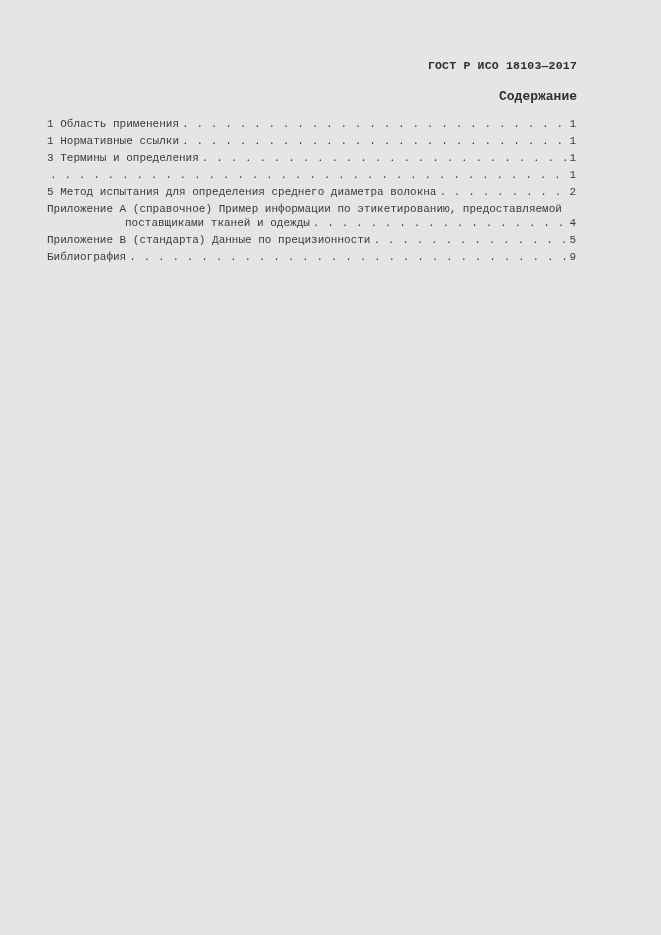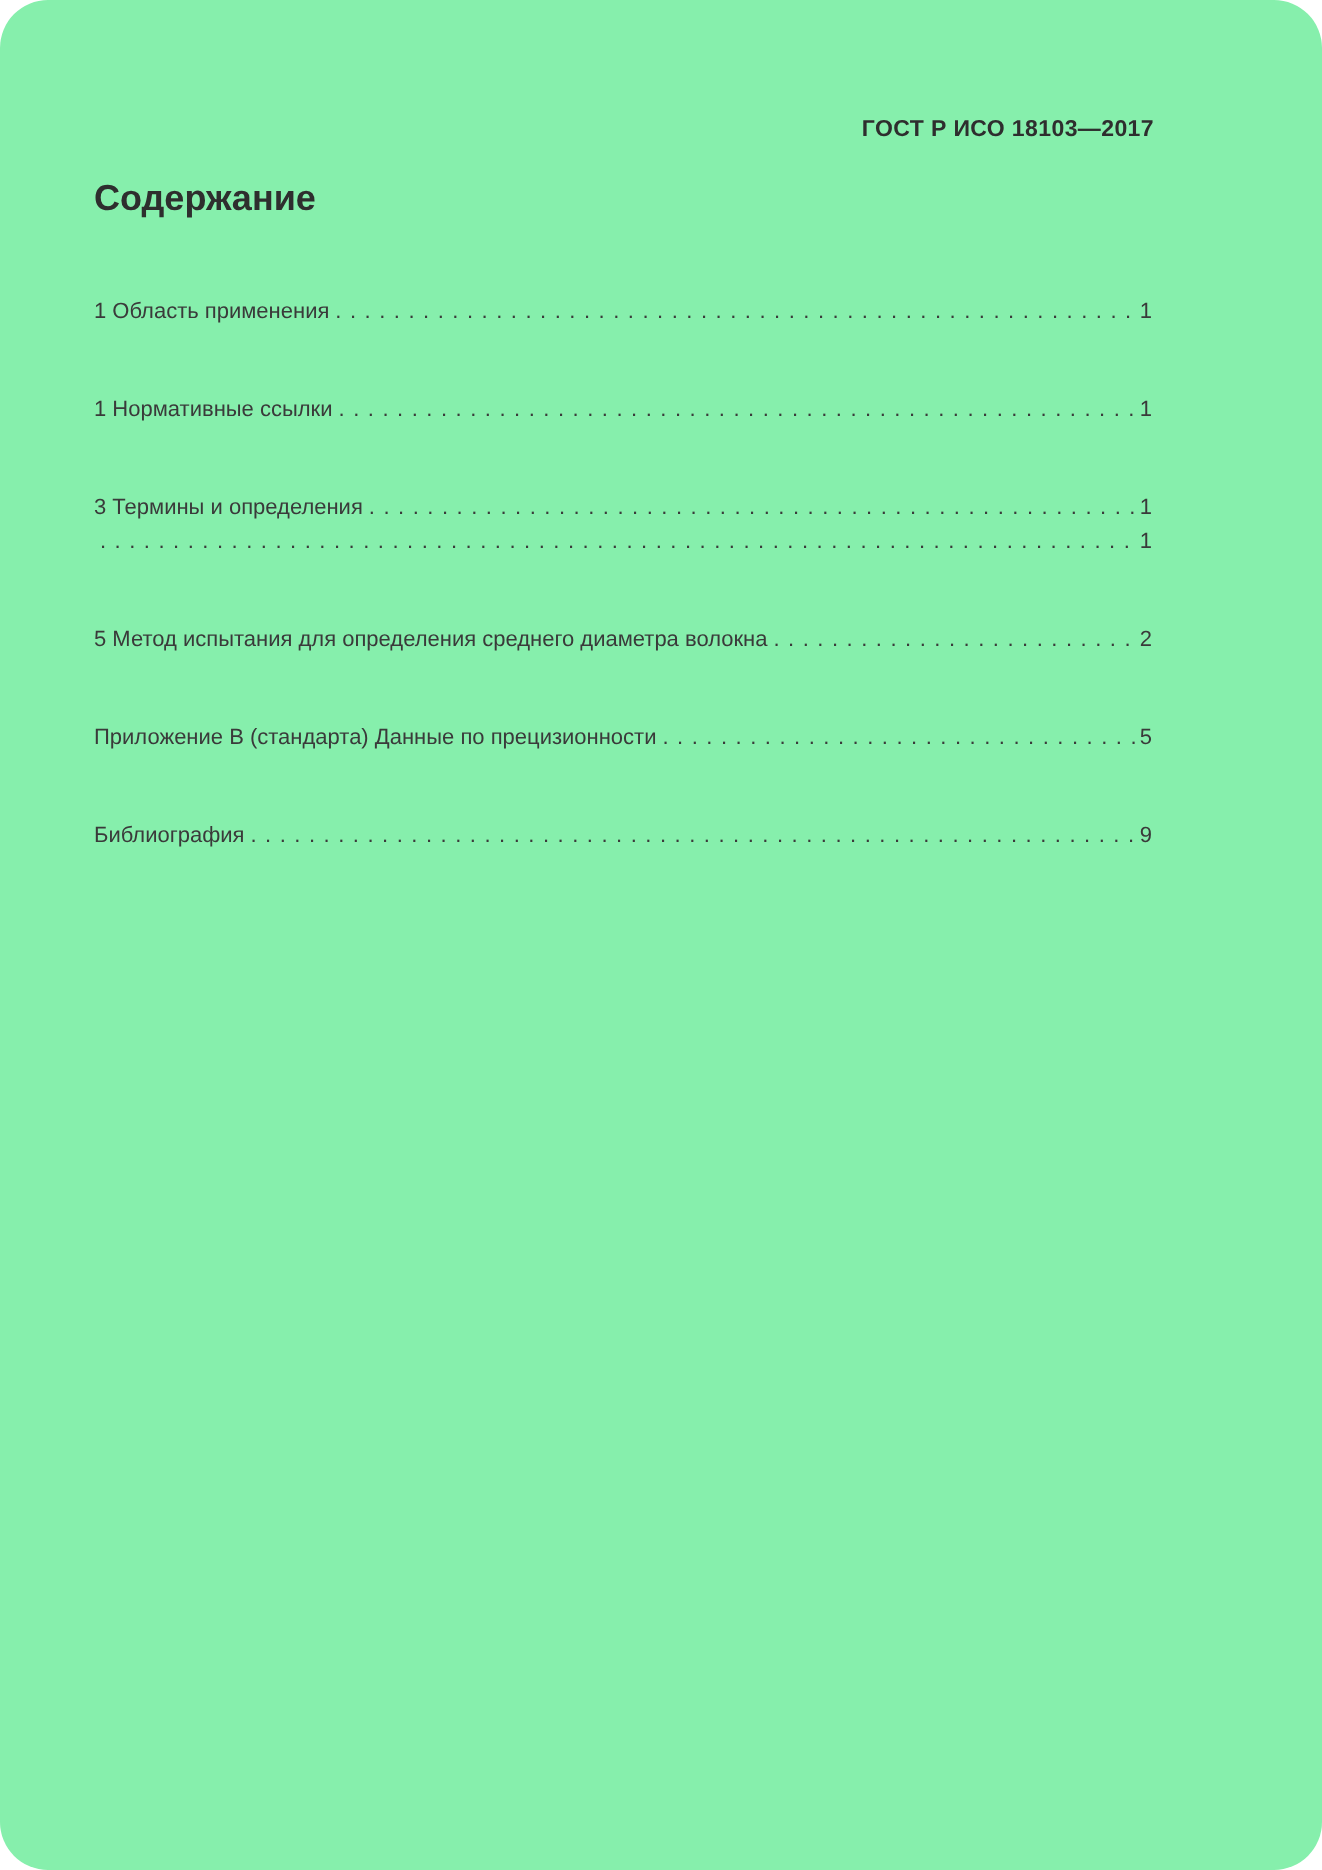--- a/index.html
+++ b/index.html
@@ -4,45 +4,44 @@
 <style>
   html, body {
     margin: 0;
     padding: 0;
     background: #ffffff;
   }
   .page {
     position: relative;
     width: 661px;
     height: 935px;
-    background: #86efac;
-    font-family: Liberation Sans, sans-serif;
+    background: #e5e5e5;
+    font-family: Liberation Mono, monospace;
     color: #3a3a3a;
     overflow: hidden;
-    border-radius: 24px;
   }
   .doc-header {
     position: absolute;
     top: 59px;
     left: 47px;
     right: 84px;
     text-align: right;
     font-size: 11.5px;
     font-weight: bold;
     color: #2e2e2e;
     letter-spacing: 0.2px;
   }
   .doc-title {
     position: absolute;
     top: 89px;
     left: 47px;
     right: 84px;
     margin: 0;
-    text-align: left;
-    font-size: 18px;
+    text-align: right;
+    font-size: 13px;
     font-weight: bold;
     color: #2e2e2e;
   }
   .toc {
     position: absolute;
     top: 118px;
     left: 47px;
     right: 85px;
     font-size: 11px;
   }
@@ -53,21 +52,20 @@
     display: flex;
     align-items: baseline;
     line-height: 13.5px;
   }
   .toc-line.cont {
     padding-left: 78px;
   }
   .toc-text {
     flex: 0 1 auto;
     white-space: nowrap;
-    margin-top: 32px;
   }
   .leader {
     flex: 1 1 auto;
     min-width: 0;
     overflow: hidden;
     white-space: nowrap;
     margin: 0 1px 0 3px;
     color: #3a3a3a;
   }
   .leader::after {
@@ -126,20 +124,30 @@
       </div>
       <div class="toc-entry">
         <div class="toc-line">
           <span class="toc-text">5 Метод испытания для определения среднего диаметра волокна</span>
           <span class="leader"></span>
           <span class="toc-page">2</span>
         </div>
       </div>
       <div class="toc-entry">
         <div class="toc-line">
+          <span class="toc-text">Приложение А (справочное) Пример информации по этикетированию, предоставляемой</span>
+        </div>
+        <div class="toc-line cont">
+          <span class="toc-text">поставщиками тканей и одежды</span>
+          <span class="leader"></span>
+          <span class="toc-page">4</span>
+        </div>
+      </div>
+      <div class="toc-entry">
+        <div class="toc-line">
           <span class="toc-text">Приложение В (стандарта) Данные по прецизионности</span>
           <span class="leader"></span>
           <span class="toc-page">5</span>
         </div>
       </div>
       <div class="toc-entry">
       </div>
       <div class="toc-entry">
         <div class="toc-line">
           <span class="toc-text">Библиография</span>

